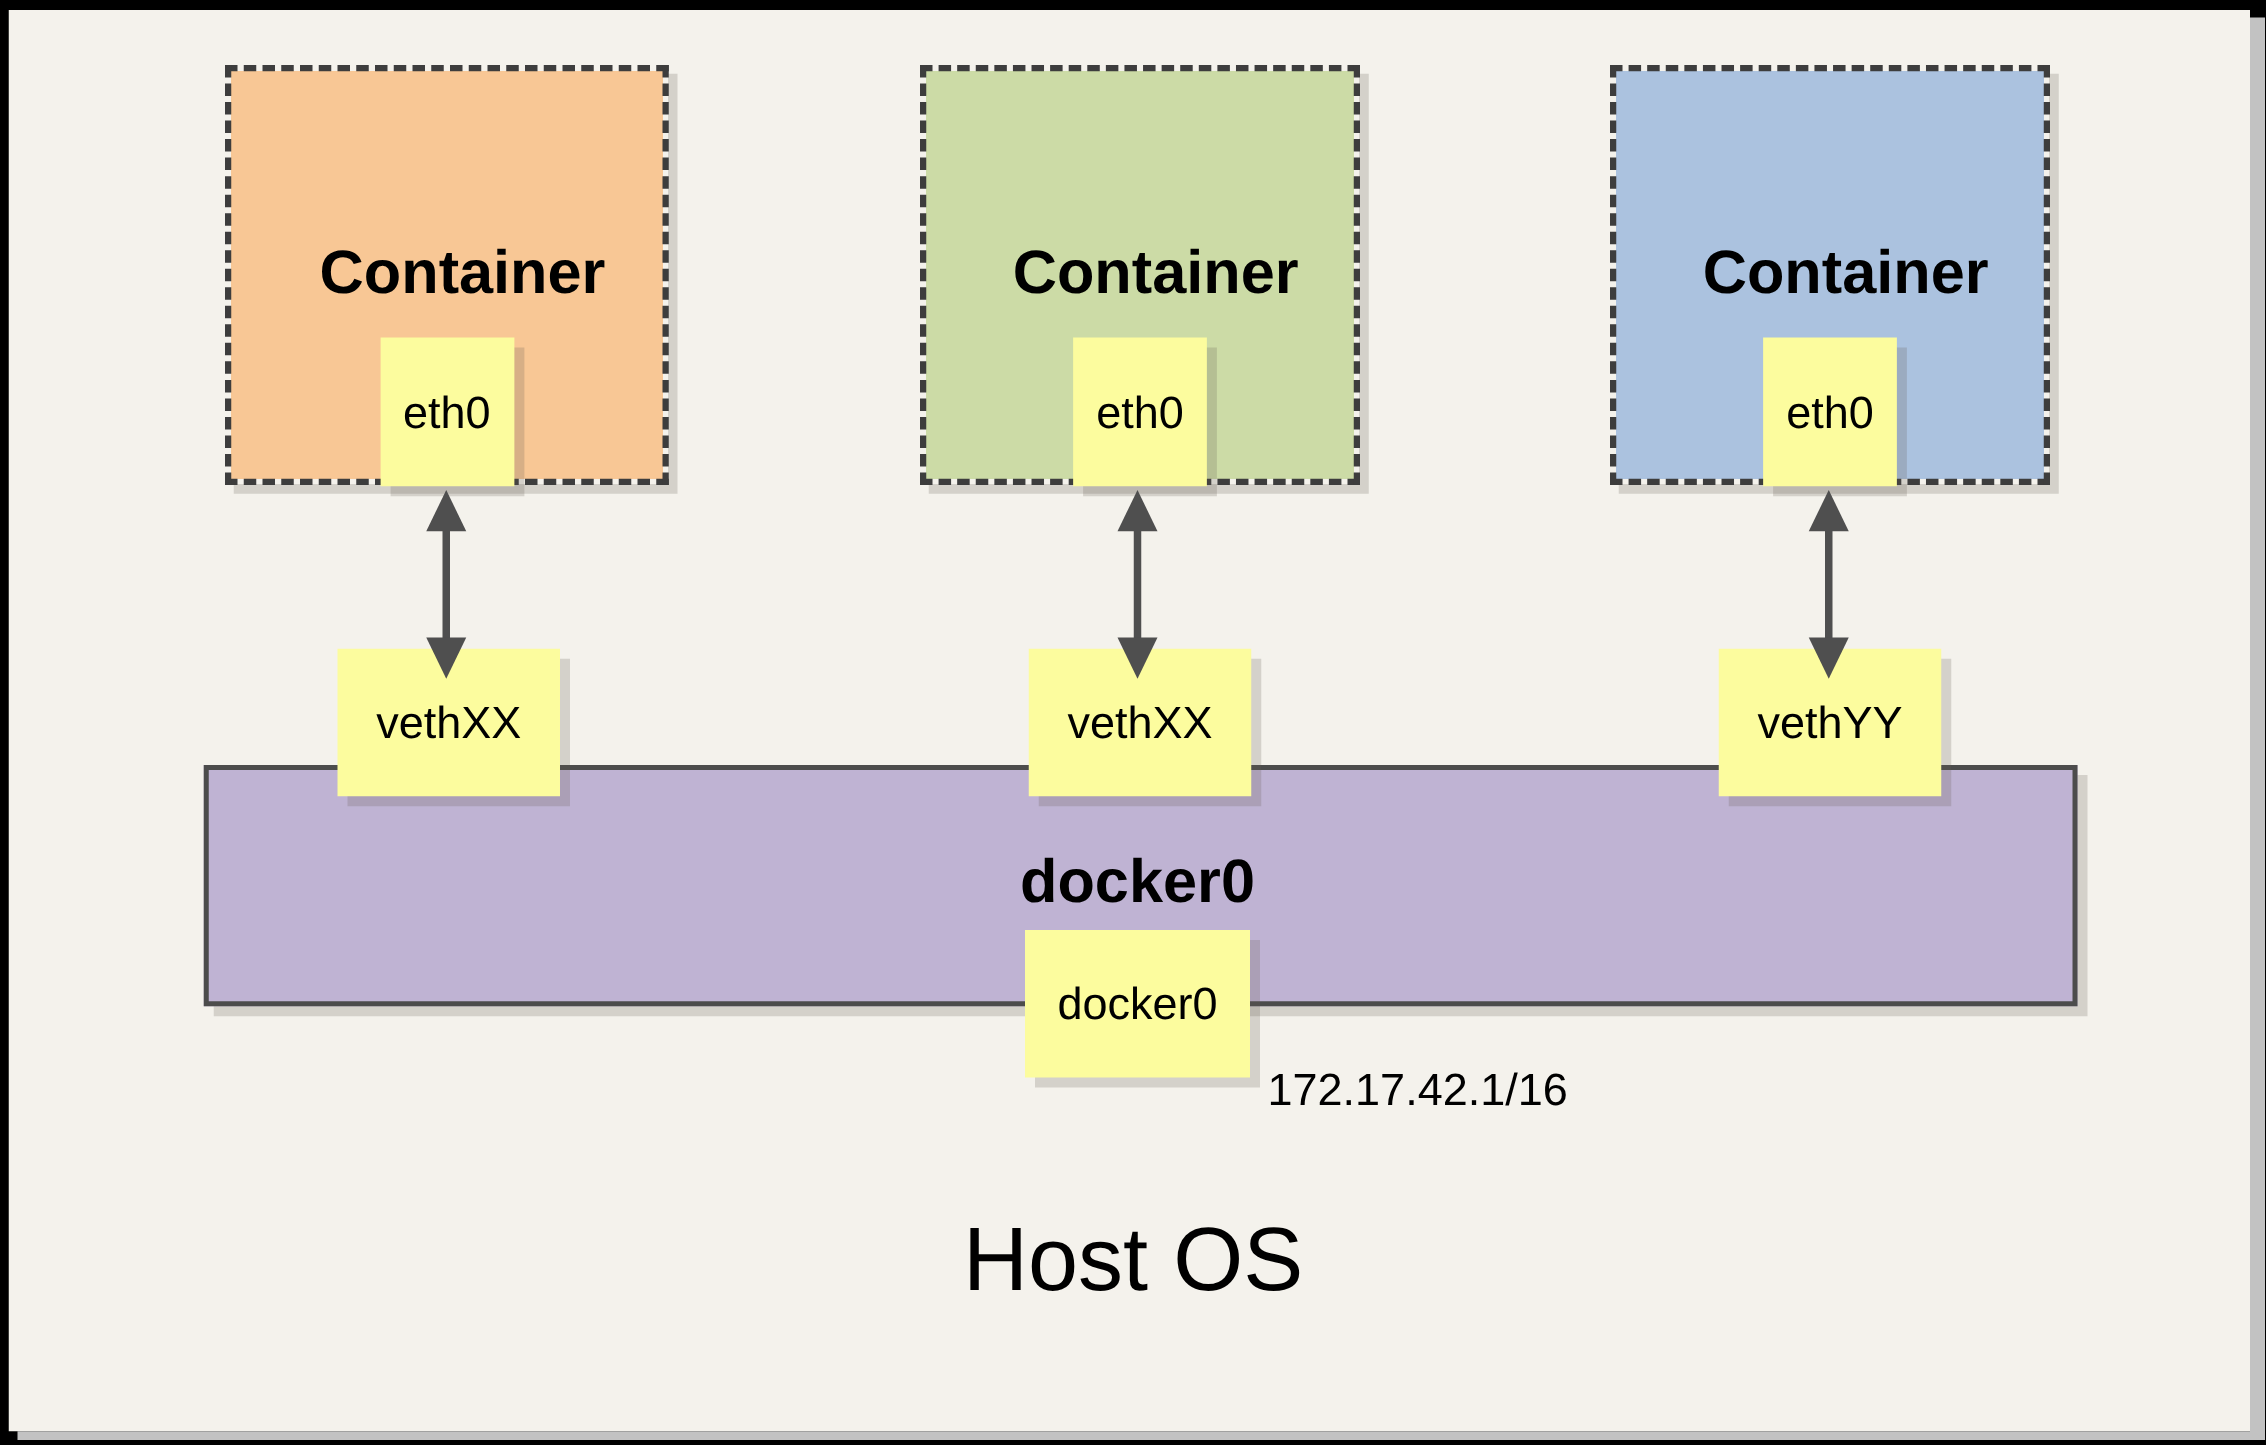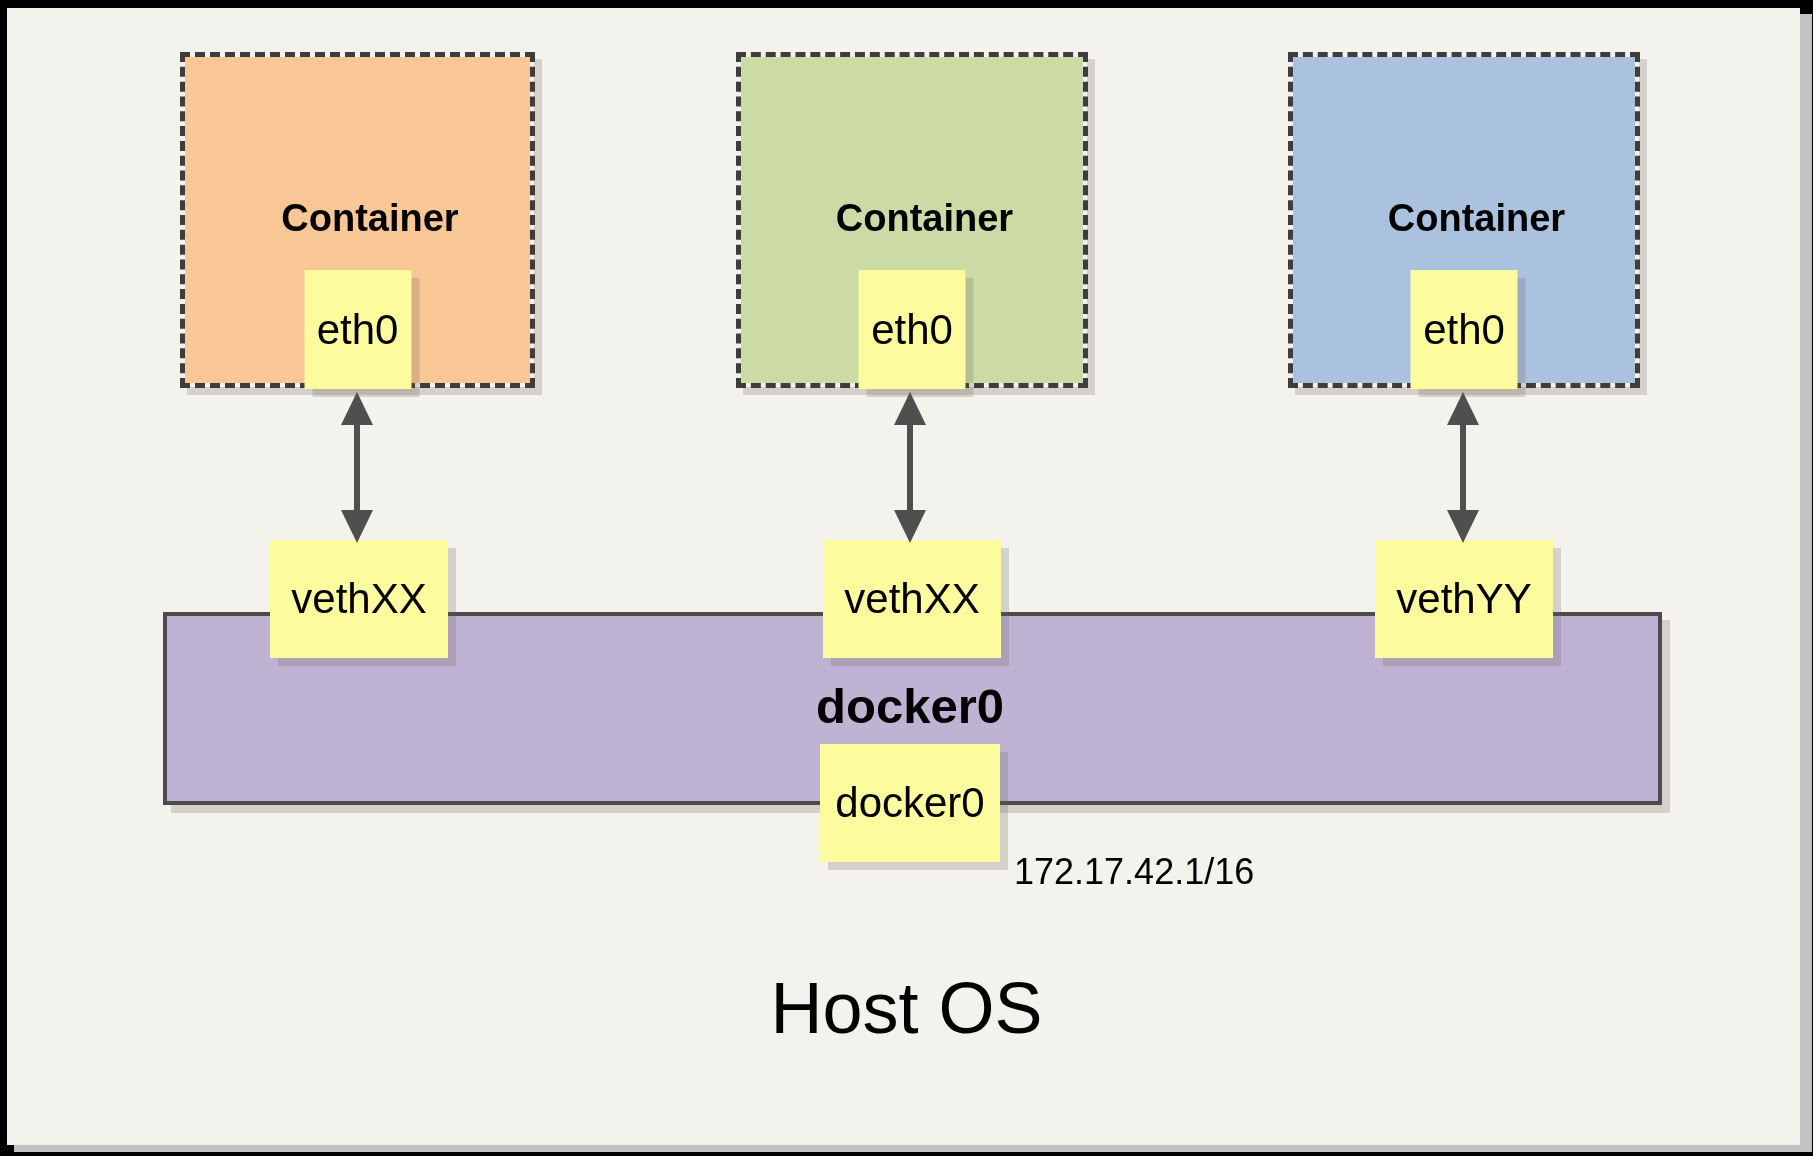--- a/index.html
+++ b/index.html
@@ -14,32 +14,32 @@
   .cbox{
     position:absolute;top:52px;height:336px;box-sizing:border-box;
     border:5px dashed #3d3d3d;background-clip:padding-box;
     box-shadow:7px 7px 0 rgba(100,92,80,0.22);
   }
   .c1{left:180px;width:355px;background-color:#f8c795;}
   .c2{left:736px;width:352px;background-color:#ccdba6;}
   .c3{left:1288px;width:352px;background-color:#abc2df;}
   .cbox .title{
     position:absolute;left:0;right:0;top:162px;transform:translateY(-50%);
-    text-align:center;font-size:38px;font-weight:bold;line-height:1.05;padding-left:25px;
+    text-align:center;font-size:49px;font-weight:bold;line-height:1.05;padding-left:25px;
   }
   .note{
     background:#fcfc9e;box-shadow:8px 8px 0 rgba(100,92,80,0.22);
     display:flex;align-items:center;justify-content:center;
-    font-size:42px;line-height:1;
+    font-size:36px;line-height:1;
   }
   .cbox .eth{
     position:absolute;left:50%;bottom:-6px;transform:translateX(-50%);
     width:107px;height:119px;
   }
-  .veth{position:absolute;top:540px;width:178px;height:118px;}
+  .veth{position:absolute;top:519px;width:178px;height:118px;}
   .v1{left:270px;}
   .v2{left:823px;}
   .v3{left:1375px;}
 
   .bridge{
     position:absolute;left:163px;top:612px;width:1499px;height:193px;
     box-sizing:border-box;background:#bfb3d3;border:4px solid #4c4c4c;
     box-shadow:8px 8px 0 rgba(100,92,80,0.22);
   }
   .bridge-label{

